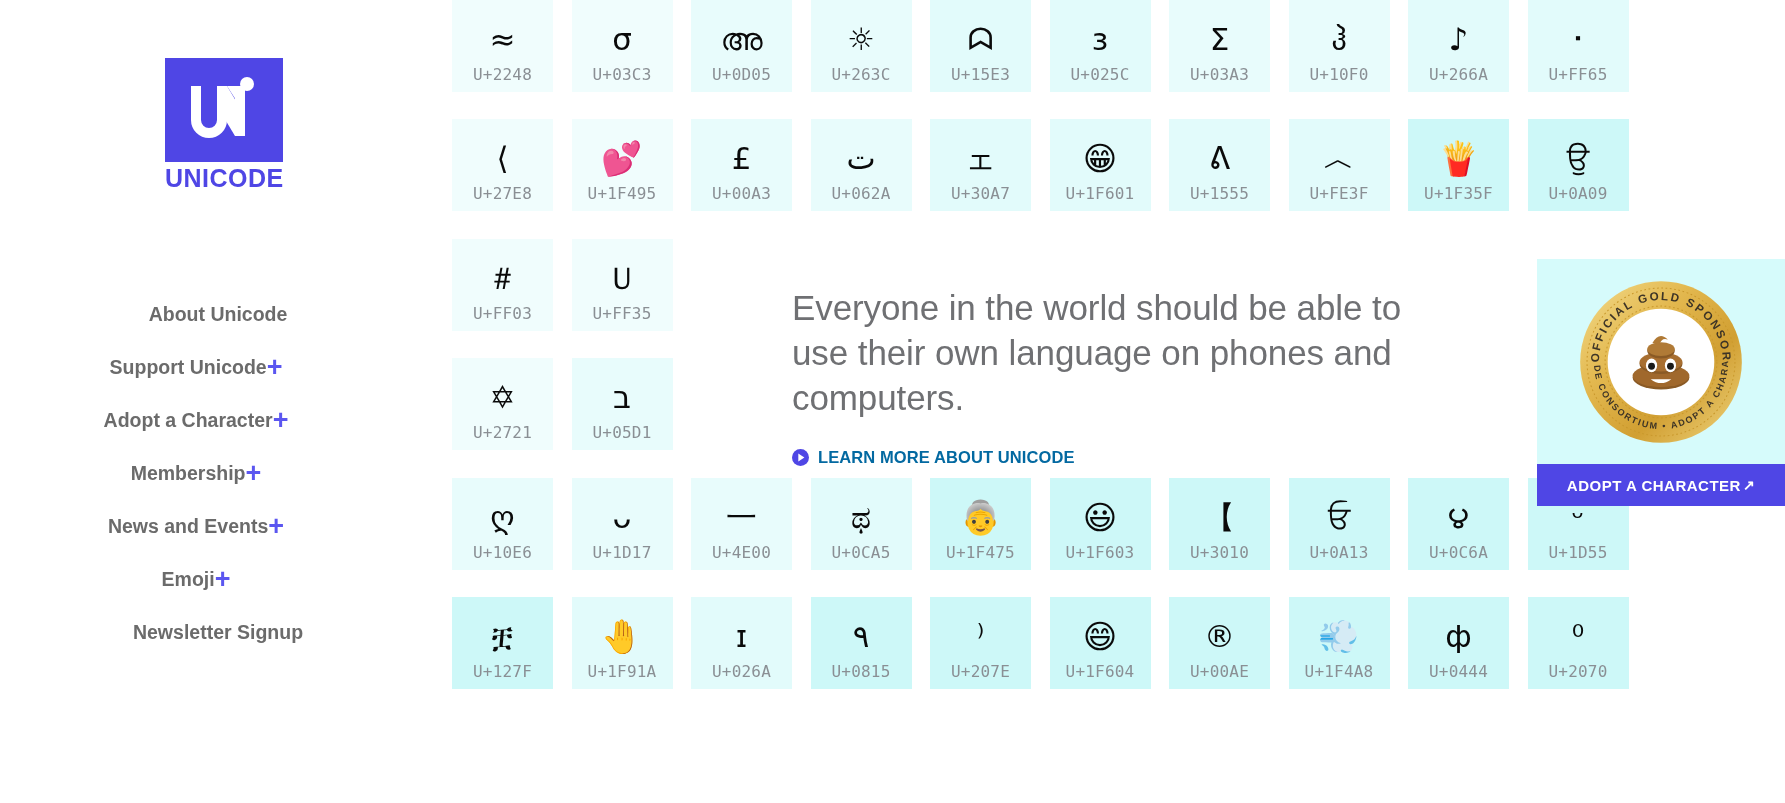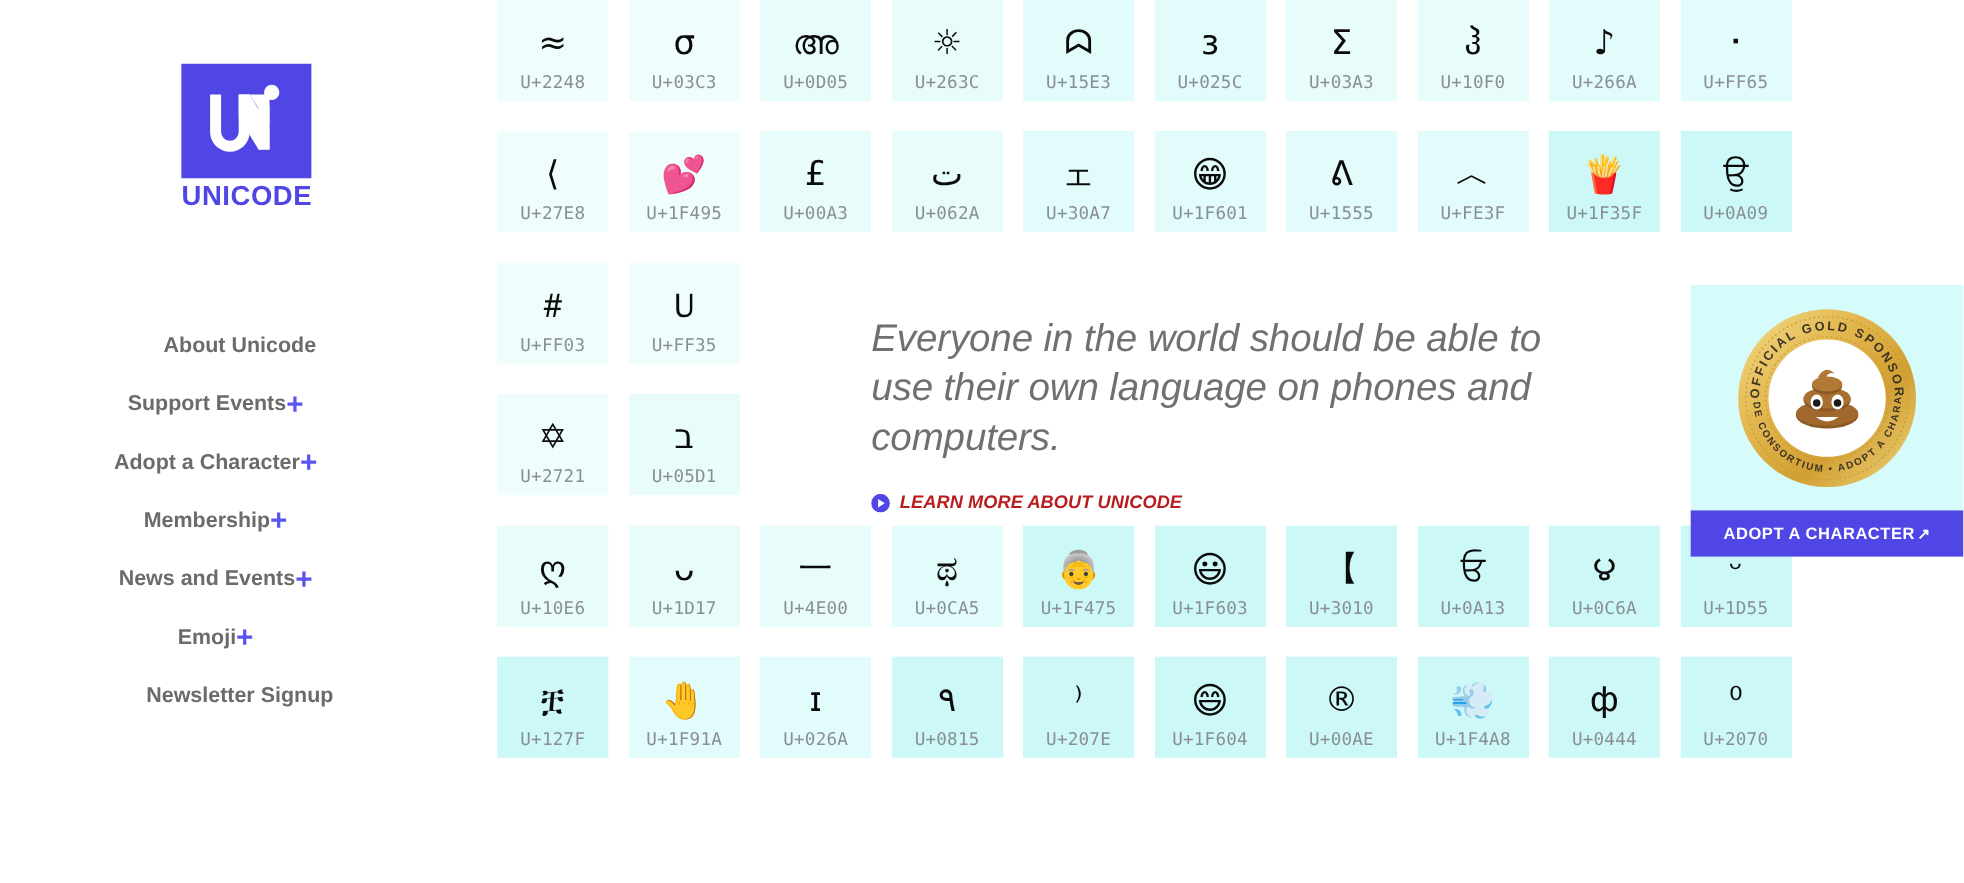--- a/index.html
+++ b/index.html
@@ -120,35 +120,34 @@
     letter-spacing: 0.2px;
     line-height: 1;
   }
 
   
   #hero {
     position: absolute;
     left: 792px;
     top: 286px;
     width: 640px;
-    font-style: italic;
   }
   #hero-headline {
     color: #6f7073;
     font-size: 35px;
     line-height: 1.28;
     font-weight: 400;
     letter-spacing: -0.1px;
   }
   #hero-cta {
     margin-top: 28px;
     display: inline-flex;
     align-items: center;
     gap: 9px;
-    color: #b91c1c;
+    color: #0369a1;
     font-size: 16.5px;
     font-weight: 700;
     letter-spacing: 0.1px;
     cursor: pointer;
   }
   #play-icon {
     width: 17px; height: 17px;
     display: inline-block;
   }
 
@@ -203,21 +202,21 @@
         </svg>
       </span>
       <span id="logo-word">UNICODE</span>
     </div>
 
     <nav id="nav">
         <div class="nav-item">
           <span class="nav-label">About Unicode</span>
         </div>
         <div class="nav-item">
-          <span class="nav-label">Support Events</span>
+          <span class="nav-label">Support Unicode</span>
           <span class="nav-plus">+</span>
         </div>
         <div class="nav-item">
           <span class="nav-label">Adopt a Character</span>
           <span class="nav-plus">+</span>
         </div>
         <div class="nav-item">
           <span class="nav-label">Membership</span>
           <span class="nav-plus">+</span>
         </div>

